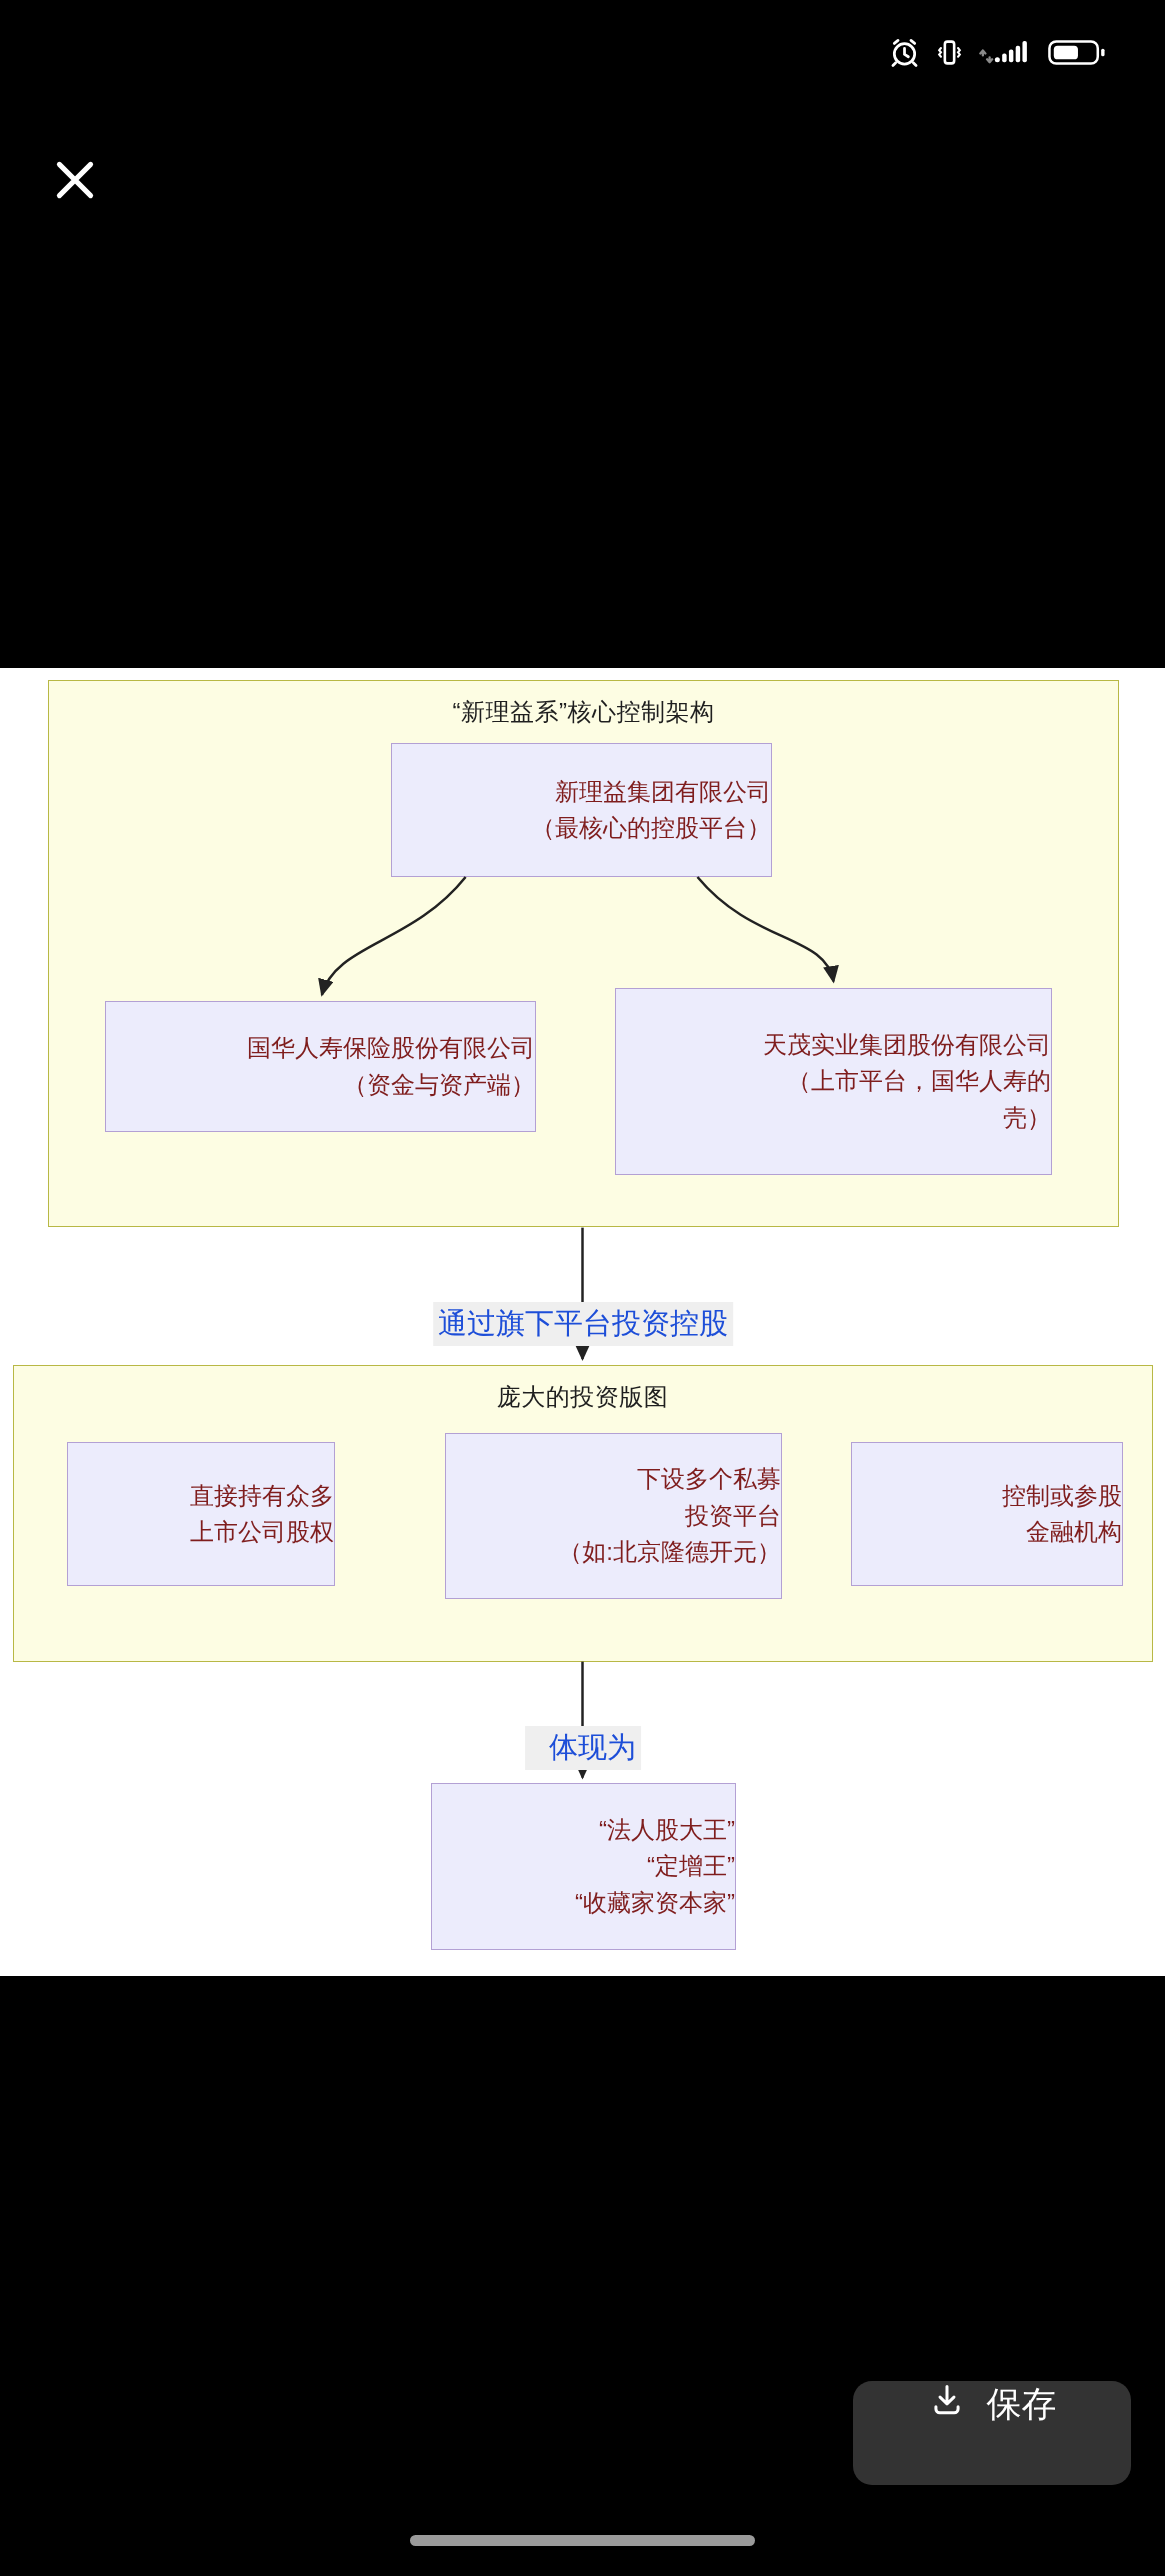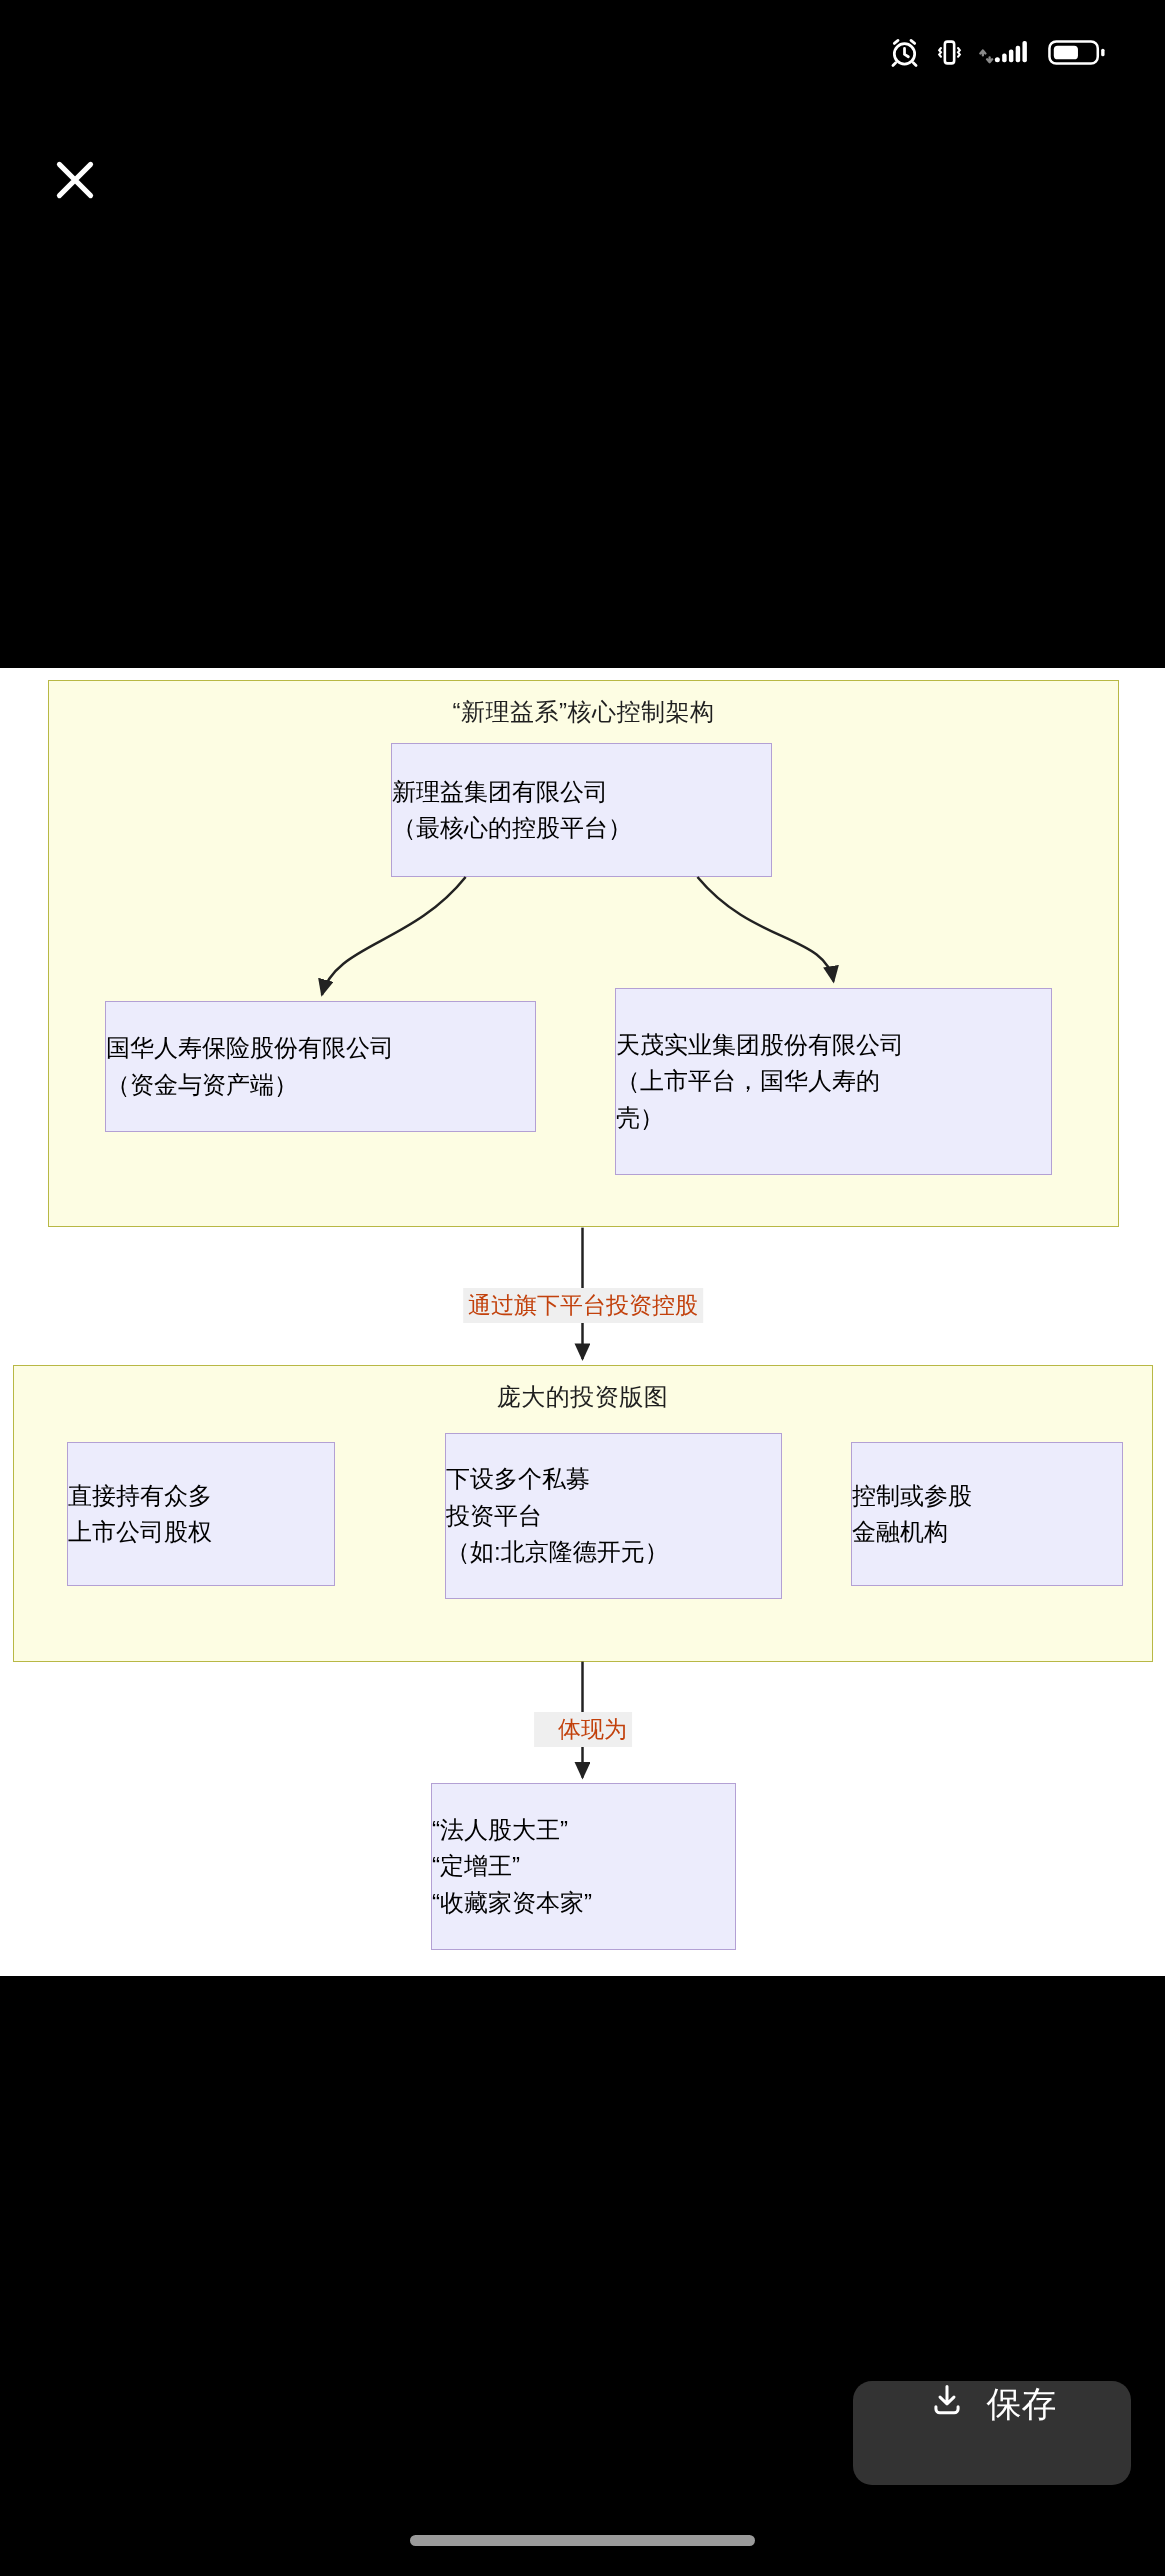--- a/index.html
+++ b/index.html
@@ -49,38 +49,39 @@
     position:absolute; left:0; right:0; top:15.3px; text-align:center;
     font-size:24px; color:#1f1f1f; letter-spacing:0.5px;
   }
   #sect1{ left:48px; top:680px; width:1071px; height:547px; }
   #sect2{ left:12.5px; top:1365px; width:1140px; height:297px; }
   
   .sect{ z-index:3;padding-left:12px; }
 
   .node{
     position:absolute; background:#ececfc; border:1.5px solid #b3a0d4;
-    display:flex; flex-direction:column; align-items:flex-start;
+    display:flex; flex-direction:column; align-items:flex-end;
     justify-content:center; text-align:center; z-index:4;
-    font-size:24px; color:#000000; line-height:1.52;
+    font-size:24px; color:#7f1d1d; line-height:1.52;
   }
   .node span{ display:block; white-space:nowrap; }
 
   #n-root  { left:391px; top:743px;  width:381px; height:134px; }
   #n-left  { left:105px; top:1001px; width:431px; height:131px; }
   #n-right { left:615px; top:988px; width:437px; height:187px; }
   #n-b1    { left:67px;  top:1442px; width:268px; height:144px; }
   #n-b2    { left:445px; top:1433px; width:337px; height:166px; }
   #n-b3    { left:851px; top:1442px; width:272px; height:144px; }
   #n-final { left:431px; top:1783px; width:305px; height:167px; }
 
   .edge-label{
-    position:absolute; z-index:6; background:#efefef; color:#c2410c;
-    font-size:23px; padding:1.9px 4.8px; white-space:nowrap;
+    position:absolute; z-index:6; background:#efefef; color:#1d4ed8;
+    font-size:29px; padding:1.9px 4.8px; white-space:nowrap;
     transform:translateX(-50%);
+    margin-top:14px;
   }
   #lbl-1{ left:583px; top:1288px; }
   #lbl-2{ left:583px; top:1712px;padding-left:24px; }
 
   .connectors{ position:absolute; left:0; top:0; width:1165px; height:2576px;
                z-index:5; pointer-events:none; }
 
   
   .save-btn{
     position:absolute; left:853px; top:2381px; width:278px; height:104px;

